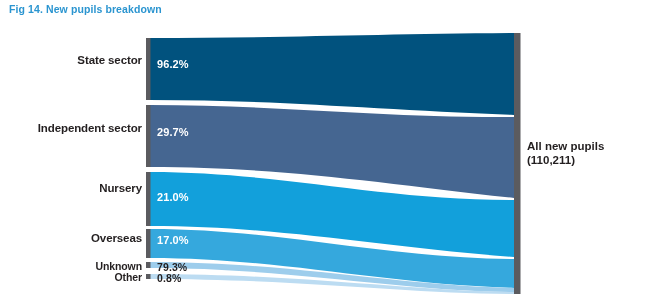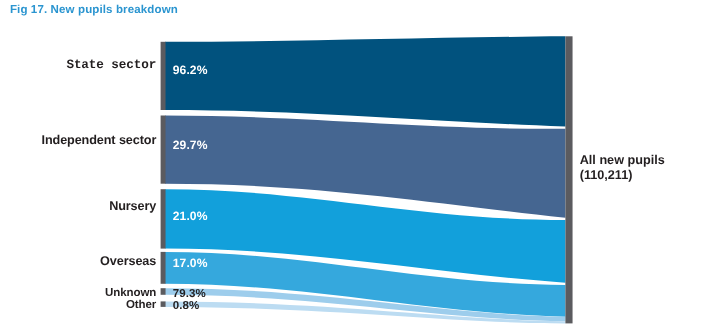--- a/index.html
+++ b/index.html
@@ -52,21 +52,21 @@
   }
   .cat-label .sub {
     display: block;
     font-size: 8px;
     font-weight: 700;
     letter-spacing: -0.15px;
     margin-top: 1px;
   }
   .cat-label.small .main { font-size: 10.5px; }
 
-  #label-state       { right: 507px; top: 54px; font-family: Liberation Mono, monospace;  }
+  #label-state       { right: 507px; top: 54px;  }
   #label-independent { right: 507px; top: 122px; }
   #label-nursery     { right: 507px; top: 182px; }
   #label-overseas    { right: 507px; top: 232px; }
   #label-unknown     { right: 507px; top: 261px; }
   #label-other       { right: 507px; top: 272px; }
 
   
   .band-value {
     position: absolute;
     font-size: 11px;
@@ -92,21 +92,21 @@
     font-size: 11.5px;
     font-weight: 700;
     color: #231f20;
     line-height: 1.25;
     white-space: nowrap;
   }
 </style>
 </head>
 <body>
 
-<div id="figure-title" style="color: rgb(43, 149, 208);">Fig 17. New pupils breakdown</div>
+<div id="figure-title" style="color: rgb(43, 149, 208);">Fig 14. New pupils breakdown</div>
 
 <svg id="sankey-canvas" viewBox="0 0 649 301" xmlns="http://www.w3.org/2000/svg">
 
   <path fill="#01527e" d="M150,38
            C 280,38 380,34 514,33
            L 514,115
            C 380,110 280,100 150,100
            Z"></path>
 
   <path fill="#456691" d="M150,105

